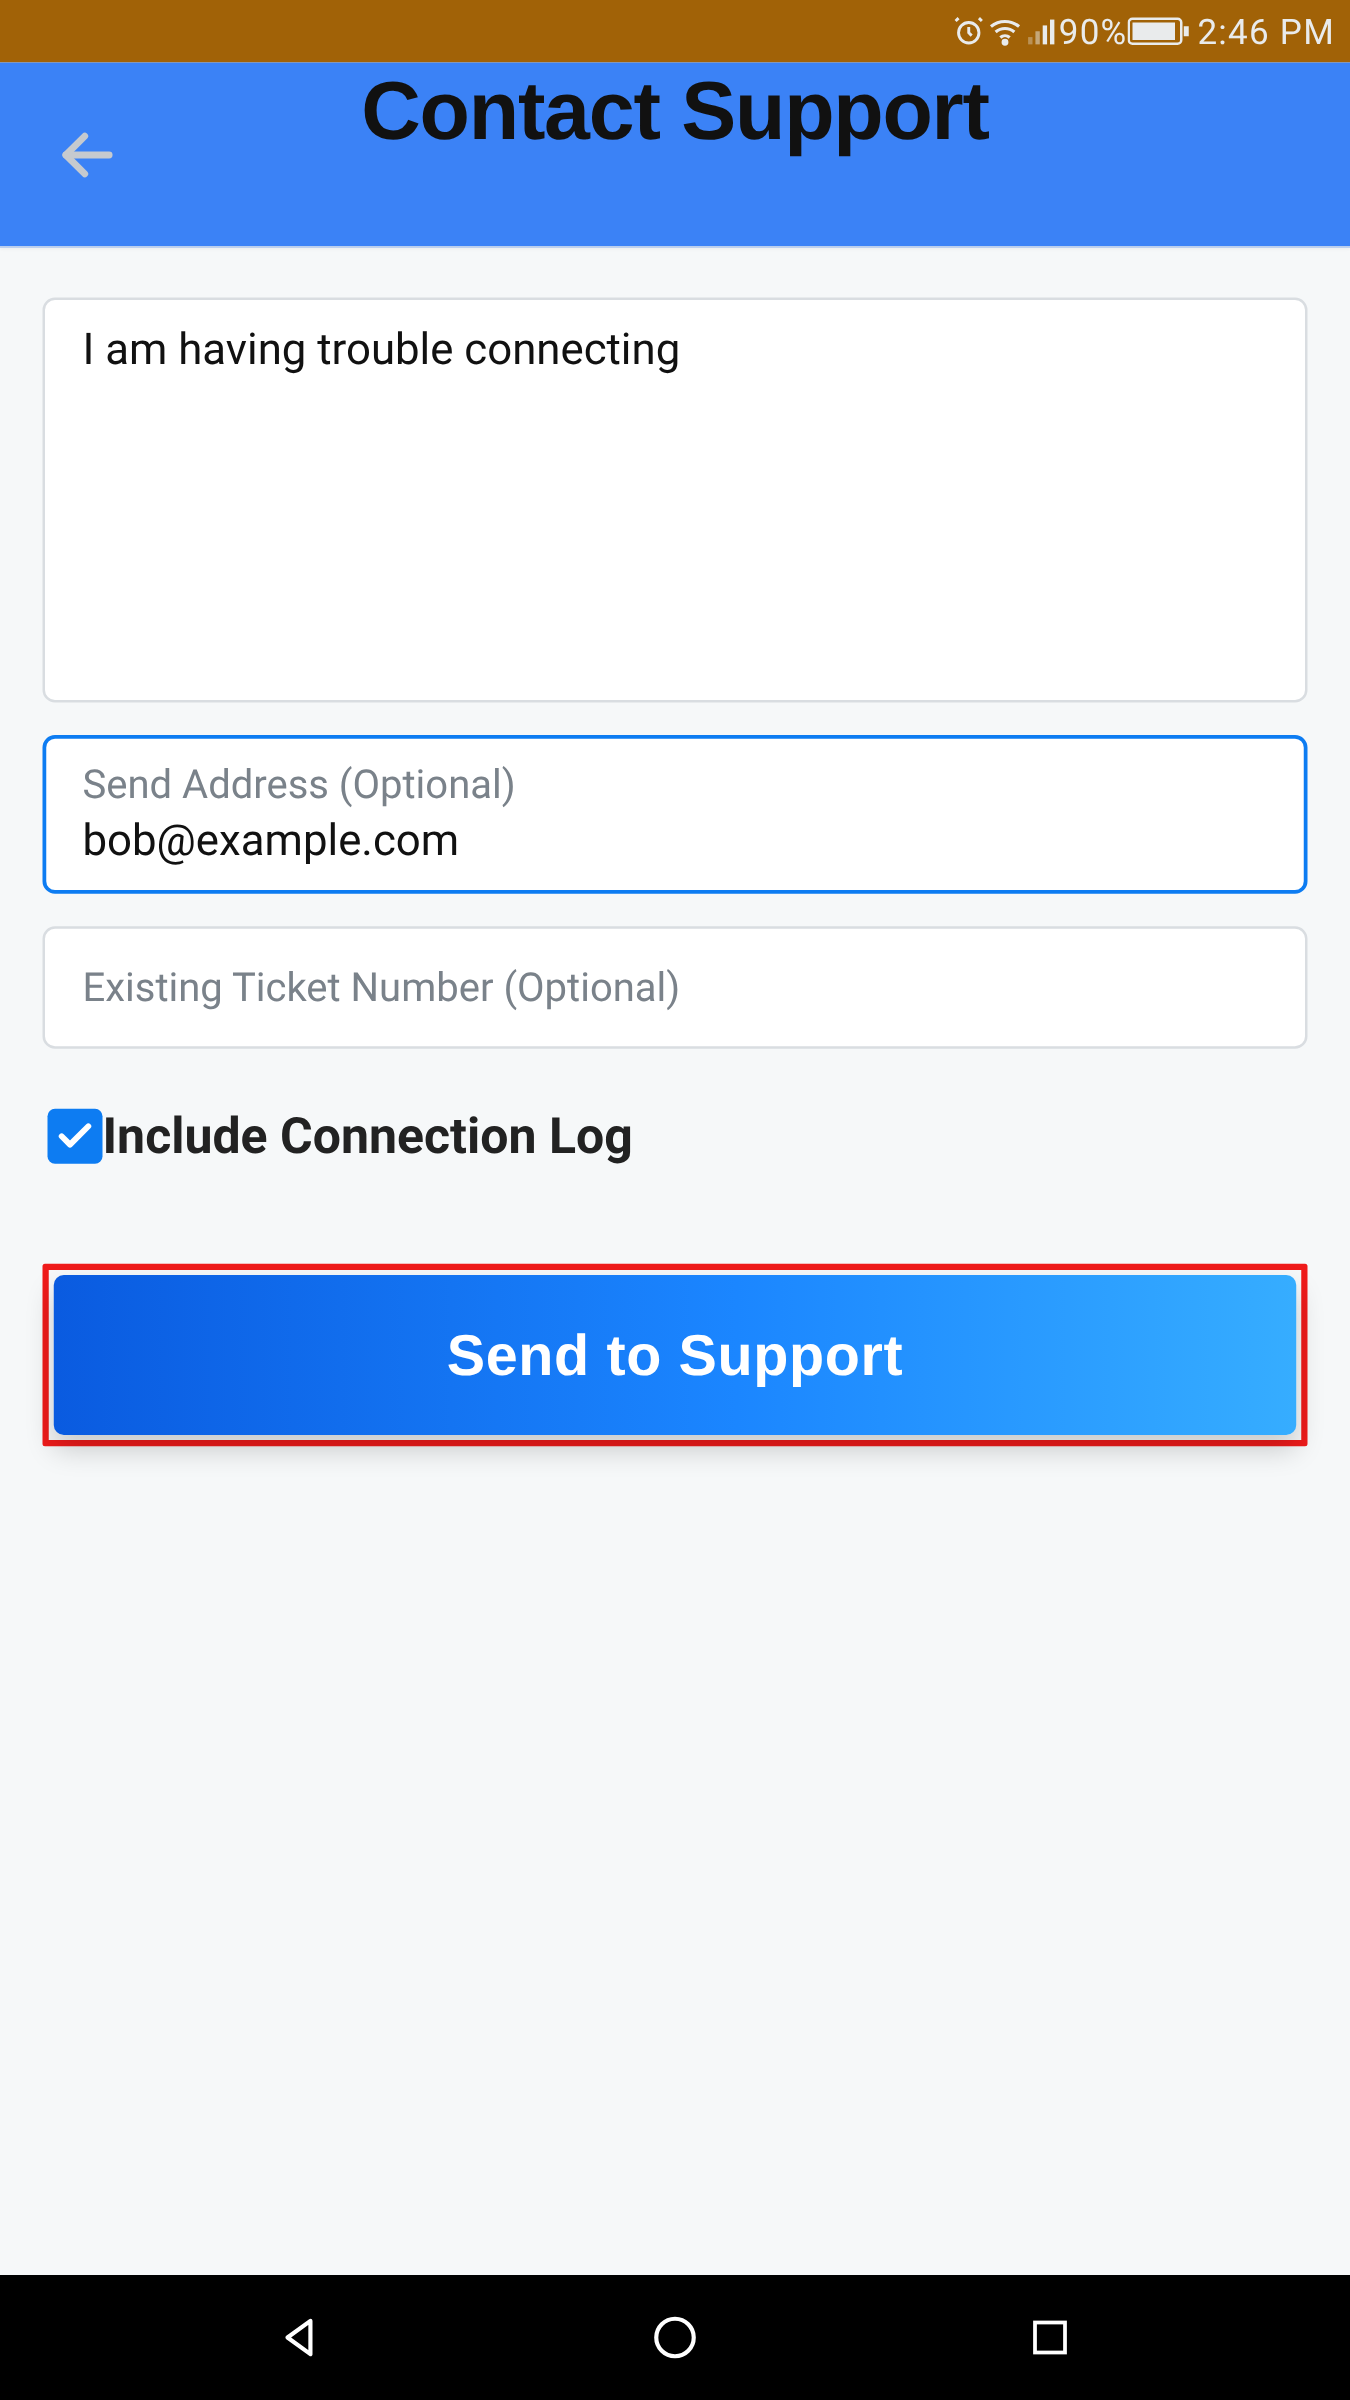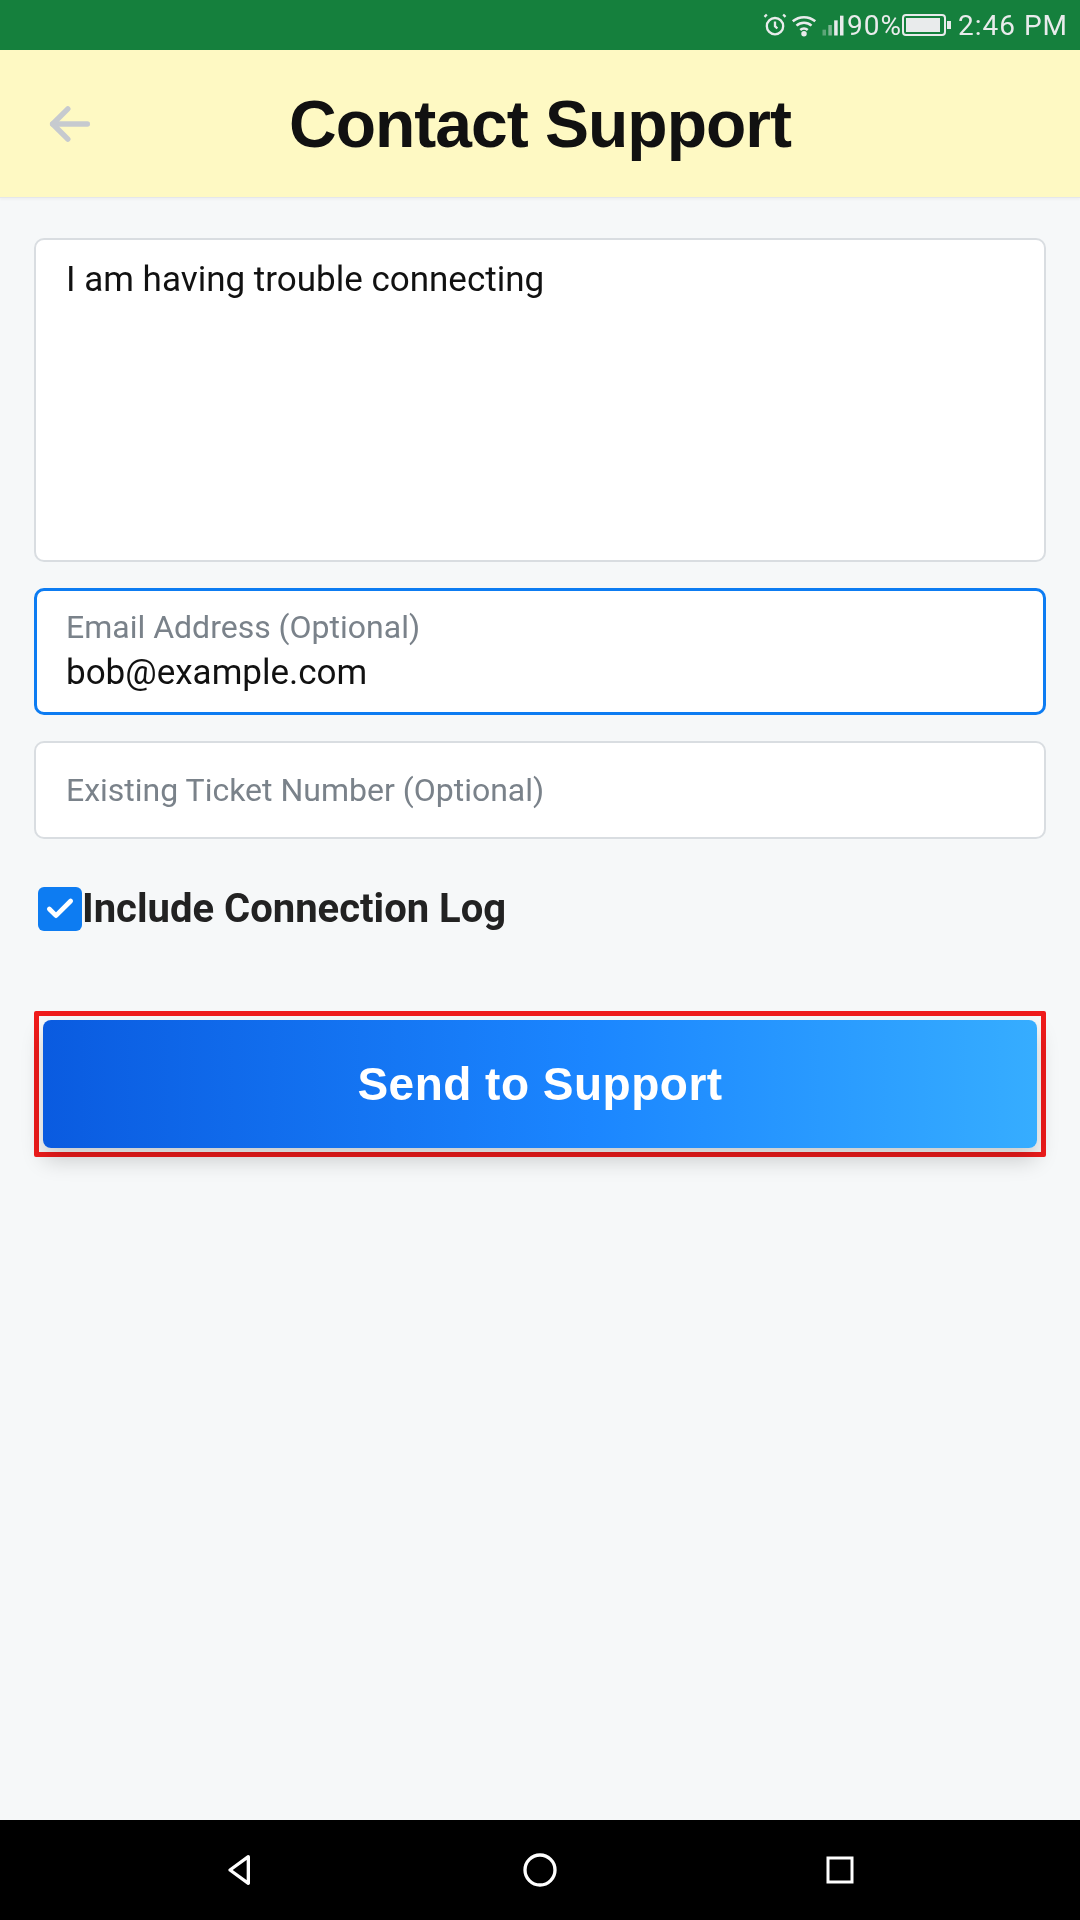--- a/index.html
+++ b/index.html
@@ -9,40 +9,40 @@
     background: #f6f8f9;
     width: 1080px;
     height: 1920px;
     overflow: hidden;
     position: relative;
   }
 
   
   .status-bar {
     height: 50px;
-    background: #15803d;
+    background: #a16207;
     color: #e9ebec;
     display: flex;
     align-items: center;
     justify-content: flex-end;
     padding: 0 12px;
     font-size: 28px;
     gap: 0;
   }
   .status-bar .icon { display: inline-flex; align-items: center; justify-content: center; }
   .status-bar .time { margin-left: 6px; letter-spacing: 1px; }
   .status-bar .pct { letter-spacing: 1px; }
 
   
   .app-header {
     height: 148px;
-    background: #fef9c3;
+    background: #3b82f6;
     border-bottom: 1px solid #e5e7ea;
     display: flex;
-    align-items: center;
+    align-items: flex-start;
     position: relative;
     box-shadow: 0 2px 2px rgba(0,0,0,0.03);
   }
   .back-btn {
     position: absolute;
     left: 40px;
     top: 50%;
     transform: translateY(-50%);
     width: 60px; height: 60px;
     display: flex; align-items: center; justify-content: center;
@@ -217,21 +217,21 @@
   <div class="header-title">Contact Support</div>
 </div>
 
 <div class="content">
 
   <div class="field description">
     <textarea class="input" style="">I am having trouble connecting</textarea>
   </div>
 
   <div class="field focused">
-    <div class="label">Email Address (Optional)</div>
+    <div class="label">Send Address (Optional)</div>
     <input class="input" type="text" value="bob@example.com" style="">
   </div>
 
   <div class="field single">
     <input class="input-plain" type="text" placeholder="Existing Ticket Number (Optional)" style="">
   </div>
 
   <div class="checkbox-row">
     <div class="checkbox">
       <svg width="32" height="32" viewBox="0 0 24 24" fill="none" stroke="currentColor" stroke-width="3.5" stroke-linecap="round" stroke-linejoin="round">

